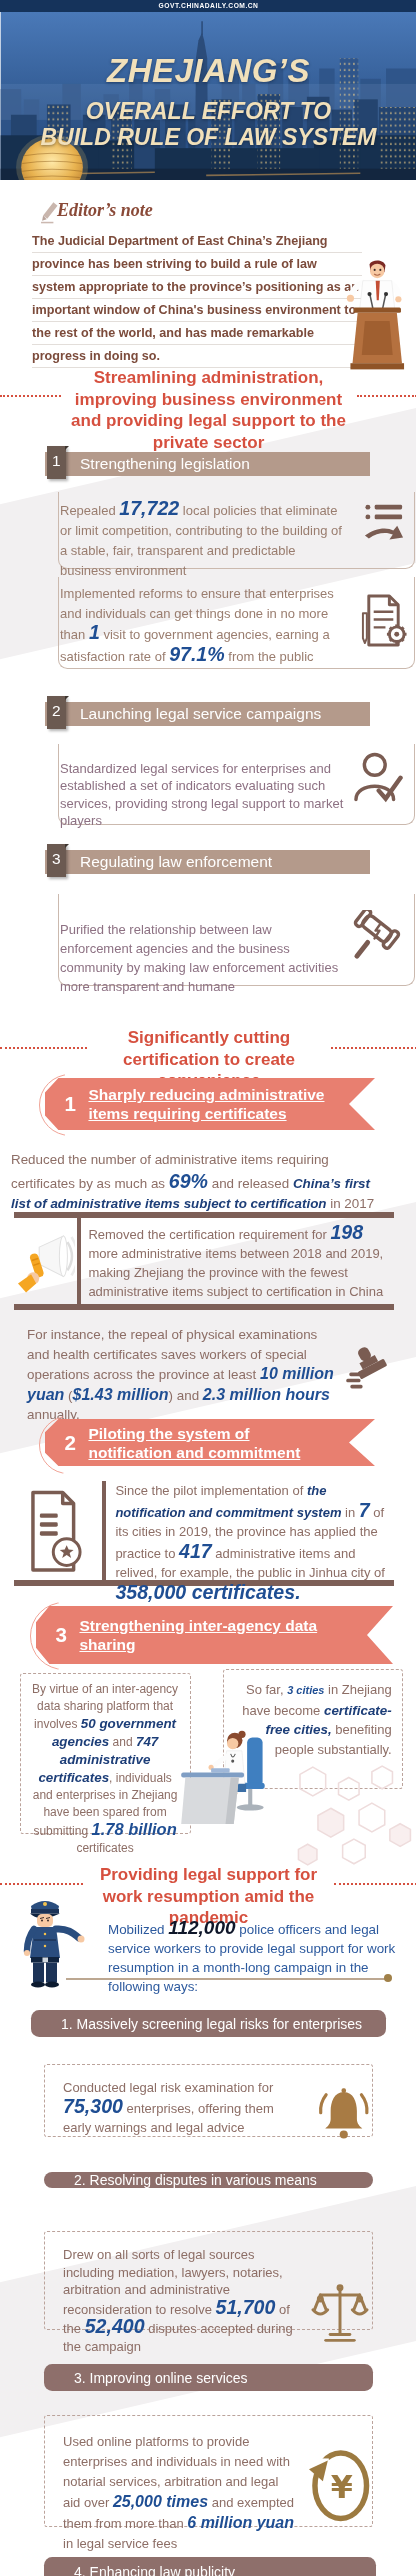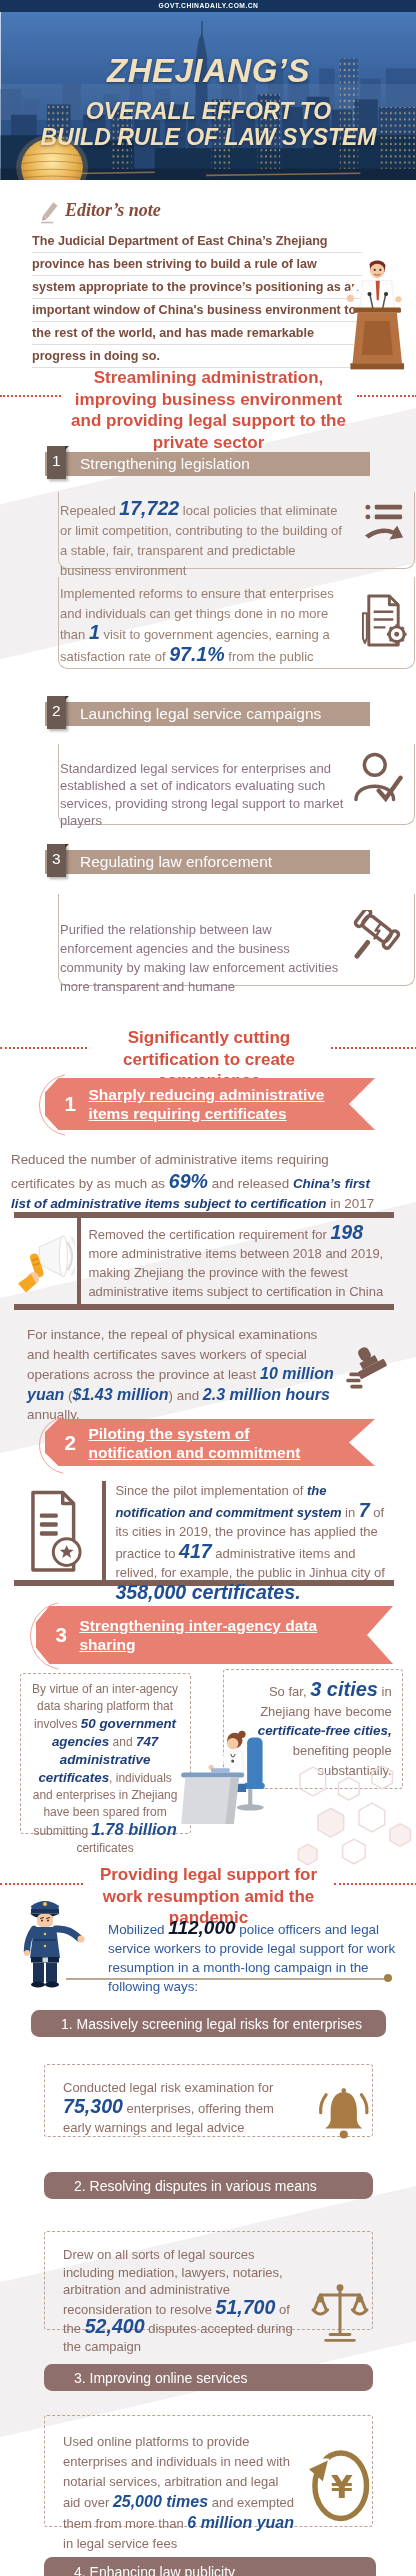--- a/index.html
+++ b/index.html
@@ -11,21 +11,21 @@
   .topbar{left:0;top:0;width:417px;height:12.4px;background:#15335b;color:#fff;font-size:6.7px;font-weight:bold;
           letter-spacing:0.5px;text-align:center;line-height:12.4px;}
   
   .hero{left:0;top:12.4px;width:417px;height:168px;overflow:hidden;}
   .hero-title{left:0;width:417px;text-align:center;color:#f1e0ba;font-style:italic;font-weight:bold;
               text-shadow:0 1px 3.1px rgba(10,20,40,.45);}
   .ht1{top:40px;font-size:33px;letter-spacing:0.5px;font-style:italic;}
   .ht2{top:86px;font-size:23px;}
   .ht3{top:112px;font-size:23px;}
   
-  .ed-label{left:65px;top:200px;font-family:"Liberation Serif","DejaVu Serif",serif;font-style:italic;
+  .ed-label{left:57px;top:200px;font-family:"Liberation Serif","DejaVu Serif",serif;font-style:italic;
             font-weight:bold;font-size:18px;color:#8a4a38;}
   .ed-body{left:32px;top:230px;width:330px;font-size:12.6px;line-height:23px;color:#7c4b3b;font-weight:bold;
            background-image:repeating-linear-gradient(to bottom,transparent 0,transparent 21.6px,#e3deda 21.6px,#e3deda 23px);}
   
   .redhead{color:#d6503f;font-weight:bold;font-size:17px;line-height:21.6px;text-align:center;}
   .dots{border-top:2.1px dotted #d6503f;height:0;}
   
   .secbar{position:absolute;left:45px;width:325px;height:24px;background:#b49a8b;color:#fff;font-size:15.5px;
           line-height:24px;padding-left:35px;box-sizing:border-box;}
   .badge{position:absolute;left:2.1px;top:-5.7px;width:18.5px;height:33px;background:#6b5a51;color:#fff;font-size:15.5px;
@@ -360,21 +360,21 @@
     <span class="rtext" style="width:278px;">Strengthening inter-agency data sharing</span>
   </div>
 
   <div class="dbox" style="left:19.6px;top:1673px;width:171px;height:161px;padding:7.2px 7.2px;text-align:center;">
     <span class="txt-body" style="font-size:12px;line-height:17px;">
       <span>By virtue of an inter-agency data sharing platform that involves </span><span class="em" style="font-size:13.4px;">50 government agencies</span><span> and </span><span class="em" style="font-size:13.4px;">747 administrative certificates</span><span>, individuals and enterprises in Zhejiang have been spared from submitting </span><span class="num" style="font-size:16.5px;">1.78 billion</span><span> certificates</span>
     </span>
   </div>
   <div class="dbox" style="left:223px;top:1669px;width:180px;height:120px;padding:10.3px 10.3px;text-align:right;">
     <span class="txt-body" style="font-size:13px;line-height:19.6px;">
-      <span>So far, </span><span class="num" style="font-size:20px;">3 cities</span><span> in Zhejiang have become </span><span class="em" style="font-size:13.4px;">certificate-free cities,</span><span> benefiting people substantially.</span>
+      <span>So far, </span><span class="num" style="font-size:11px;">3 cities</span><span> in Zhejiang have become </span><span class="em" style="font-size:13.4px;">certificate-free cities,</span><span> benefiting people substantially.</span>
     </span>
   </div>
 
   <svg class="abs" style="left:282px;top:1762px;" width="131" height="108" viewBox="0 0 255 210">
     <g stroke="#eedcdc" stroke-width="3" fill="none">
       <polygon points="60,10 85,24 85,52 60,66 35,52 35,24"></polygon>
       <polygon points="130,30 150,41 150,63 130,74 110,63 110,41"></polygon>
       <polygon points="195,8 215,19 215,41 195,52 175,41 175,19"></polygon>
       <polygon points="95,90 120,104 120,132 95,146 70,132 70,104" fill="#f9efef"></polygon>
       <polygon points="175,80 200,94 200,122 175,136 150,122 150,94"></polygon>
@@ -453,21 +453,21 @@
     </div>
     <svg class="abs" style="right:2.1px;top:16.5px;" width="52" height="62" viewBox="0 0 115 125">
       <path d="M57 16 C36 16 28 38 28 58 L28 76 C28 86 22 92 16 97 L98 97 C92 92 86 86 86 76 L86 58 C86 38 78 16 57 16 Z" fill="#a87b44"></path>
       <rect x="52" y="8" width="10" height="10" rx="4" fill="#a87b44"></rect>
       <circle cx="57" cy="110" r="9" fill="#a87b44"></circle>
       <path d="M18 22 Q4 40 6 62" stroke="#a87b44" stroke-width="7" fill="none" stroke-linecap="round"></path>
       <path d="M96 22 Q110 40 108 62" stroke="#a87b44" stroke-width="7" fill="none" stroke-linecap="round"></path>
     </svg>
   </div>
 
-  <div class="mband" style="left:44px;top:2172px;width:329px;height:27px;">
+  <div class="mband" style="left:44px;top:2172px;width:329px;height:16px;">
     <span>2. Resolving disputes in various means</span>
   </div>
   <div class="dbox" style="left:44px;top:2231px;width:329px;height:99px;">
     <div class="abs txt-body" style="left:18px;top:14.4px;width:234px;font-size:13px;line-height:17.5px;">
       <span>Drew on all sorts of legal sources including mediation, lawyers, notaries, arbitration and administrative reconsideration to resolve </span><span class="num num-lg">51,700</span><span> of the </span><span class="num num-lg">52,400</span><span> disputes accepted during the campaign</span>
     </div>
     <svg class="abs" style="right:0px;top:49px;" width="64" height="70" viewBox="0 0 130 135">
       <g stroke="#9c7a4e" stroke-width="6" fill="none" stroke-linecap="round">
         <line x1="65" y1="12" x2="65" y2="105"></line>
         <line x1="25" y1="25" x2="105" y2="25"></line>

